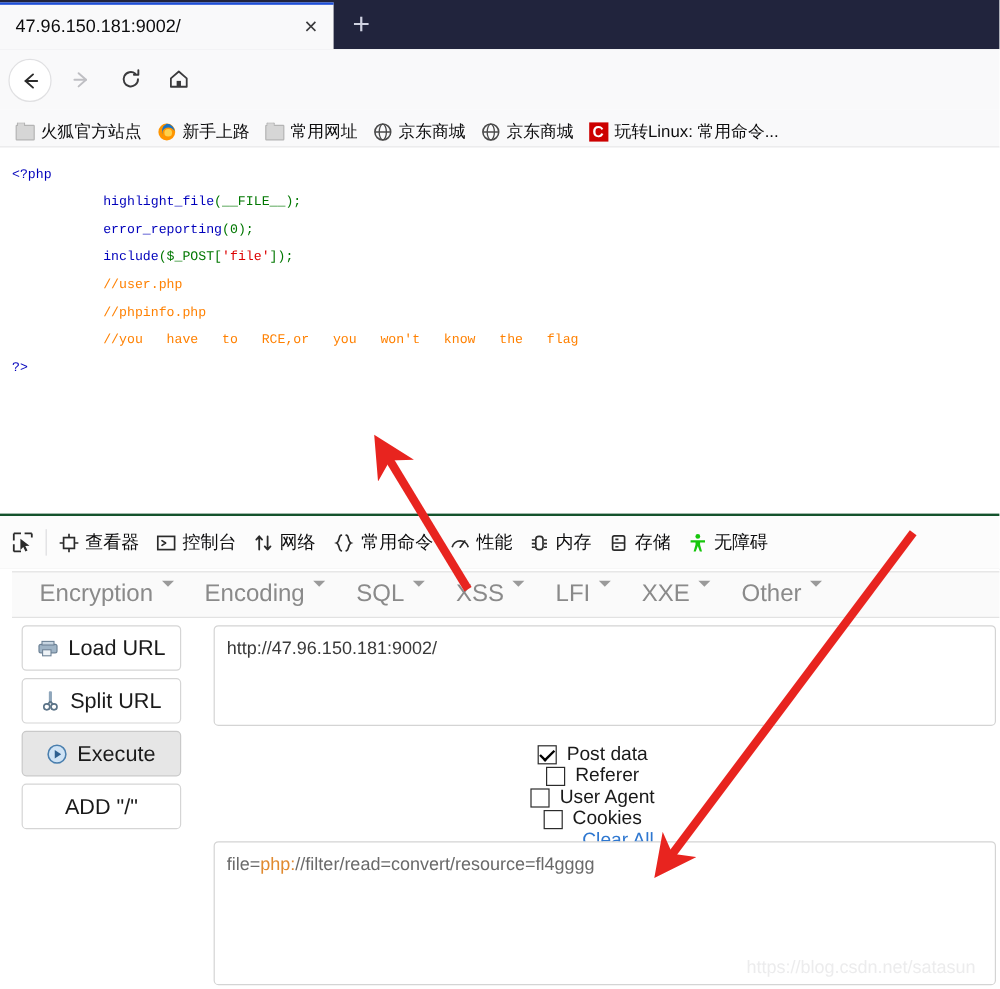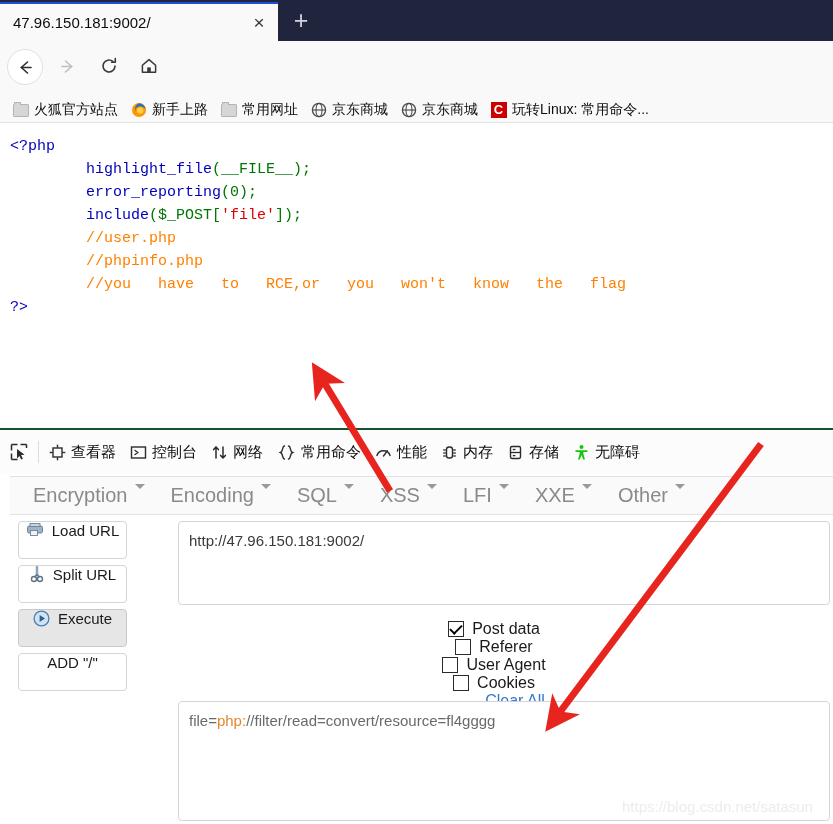--- a/index.html
+++ b/index.html
@@ -87,21 +87,21 @@
     font-family:"Liberation Sans",sans-serif;
   }
   
   .content{
     position:absolute;left:0;top:123px;width:833px;height:305px;
     background:#fff;overflow:hidden;
   }
   .code{
     position:absolute;left:10px;top:12px;
     font-family:"Liberation Mono","DejaVu Sans Mono",monospace;
-    font-size:15px;line-height:23px;white-space:pre;
+    font-size:11px;line-height:23px;white-space:pre;
   }
   .c-tag{color:#0000bb;}
   .c-kw{color:#0000bb;}
   .c-punc{color:#007700;}
   .c-str{color:#dd0000;}
   .c-cmt{color:#ff8000;}
   
   .devtools{
     position:absolute;left:0;top:428px;width:833px;height:396px;
     background:#fff;border-top:2px solid #14532d;
@@ -135,24 +135,24 @@
   .hb-menu{
     font-size:20px;color:#8a8a8a;padding:0 13px;cursor:pointer;
     display:flex;white-space:nowrap;
   }
   .hb-caret{
     margin-left:7px;width:0;height:0;border-left:5px solid transparent;
     border-right:5px solid transparent;border-top:5px solid #9a9a9a;
   }
   .hb-body{position:absolute;left:0;top:41px;width:833px;height:311px;}
   .hb-btn{
-    position:absolute;left:18px;width:109px;height:38px;
+    position:absolute;left:18px;width:133px;height:38px;
     border:1px solid #d5d5d5;border-radius:4px;background:#fff;
-    display:flex;align-items:flex-start;justify-content:center;
-    font-size:15px;color:#1a1a1a;cursor:pointer;box-sizing:border-box;
+    display:flex;align-items:center;justify-content:center;
+    font-size:18px;color:#1a1a1a;cursor:pointer;box-sizing:border-box;
   }
   .hb-btn.pressed{background:#e6e6e6;border-color:#c9c9c9;}
   .hb-btn .bi{margin-right:8px;display:flex;align-items:center;}
   .hb-area{
     position:absolute;left:178px;background:#fff;border:1px solid #d4d4d4;
     border-radius:4px;box-sizing:border-box;padding:10px 0 12px 10px;
     font-size:15px;color:#3a3a3a;overflow:hidden;
   }
   .hb-url{top:6px;width:652px;height:84px;}
   .hb-post{top:186px;width:652px;height:120px;}

